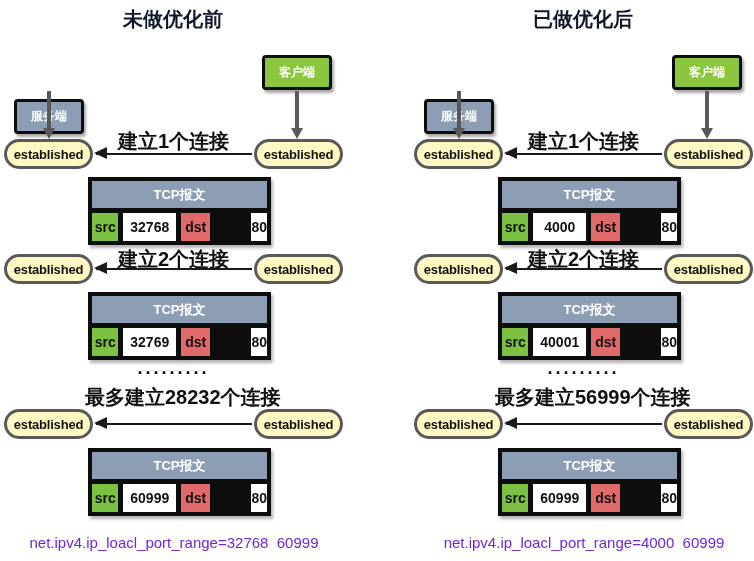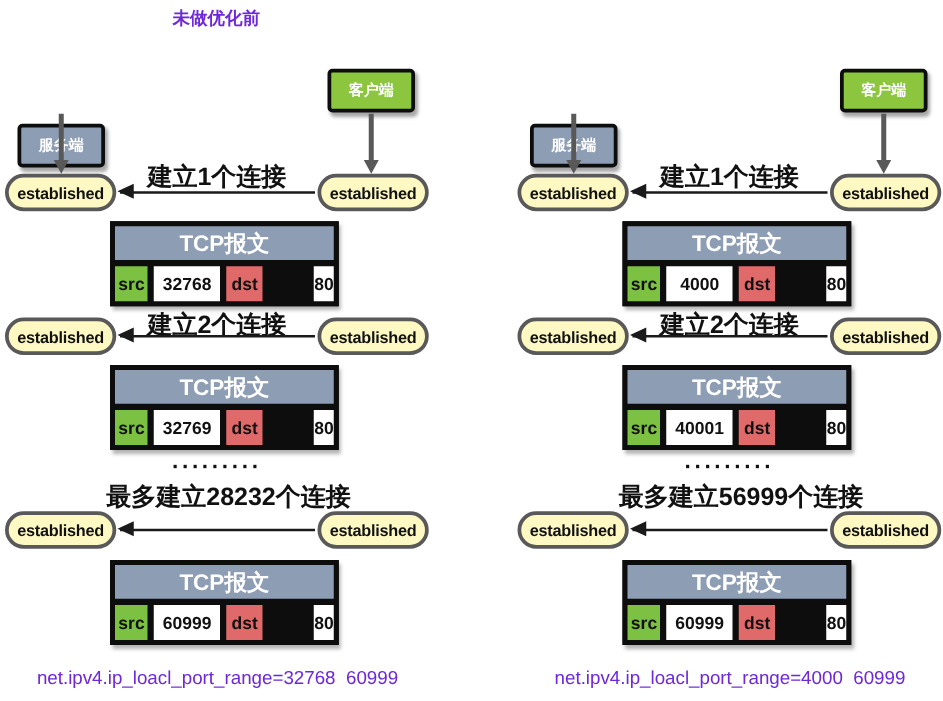--- a/index.html
+++ b/index.html
@@ -7,21 +7,21 @@
   body {
     width:754px; height:561px; position:relative; overflow:hidden;
     font-family:"Liberation Sans", sans-serif; color:#111;
   }
   .column { position:absolute; top:0; width:345px; height:561px; }
   .col-left  { left:0; }
   .col-right { left:410px; }
 
   .col-title {
     position:absolute; top:6px; left:33px; width:280px; text-align:center;
-    font-size:14px; font-weight:bold; color:#6d28d9;
+    font-size:20px; font-weight:bold; color:#0f172a;
   }
 
   .node {
     position:absolute; top:55px; width:70px; height:35px;
     border:3px solid #0d0d0d; border-radius:4px;
     display:flex; align-items:center; justify-content:center;
     color:#ffffff; font-size:12px; font-weight:bold;
     box-shadow:2px 3px 3px rgba(0,0,0,0.35);
   }
   .node.server { left:14px;  background:#8D9DB4;margin-top:44px; }
@@ -57,21 +57,21 @@
     font-size:20px; font-weight:bold; color:#111; white-space:nowrap;
   }
 
   .packet {
     position:absolute; left:88px; width:183px;
     background:#0d0d0d; border:4px solid #0d0d0d;
     box-shadow:2px 3px 3px rgba(0,0,0,0.3);
   }
   .packet-header {
     height:27px; background:#8D9DB4; color:#ffffff;
-    font-size:18px; font-weight:bold;
+    font-size:13px; font-weight:bold;
     display:flex; align-items:center; justify-content:center;
   }
   .packet-row { display:flex; gap:5px; margin-top:5px; height:28px; }
   .cell {
     display:flex; align-items:center; justify-content:center;
     font-size:14px; font-weight:bold; color:#111; background:#ffffff;
   }
   .cell.c-src     { width:27px; background:#7CC142; }
   .cell.c-srcport { width:54px; }
   .cell.c-dst     { width:30px; background:#E06A6A; }
@@ -164,20 +164,21 @@
         <div class="cell c-dst">dst</div>
         <div class="cell c-dstport">80</div>
       </div>
     </div>
   </div>
 
   <div class="footer">net.ipv4.ip_loacl_port_range=32768  60999</div>
 </div>
 
 <div class="column col-right">
+  <div class="col-title">已做优化后</div>
 
   <div class="node server">
     <span>服务端</span>
   </div>
   <div class="node client">
     <span>客户端</span>
   </div>
   <div class="varrow v-server">
       <div class="vhead"></div>
     </div>

